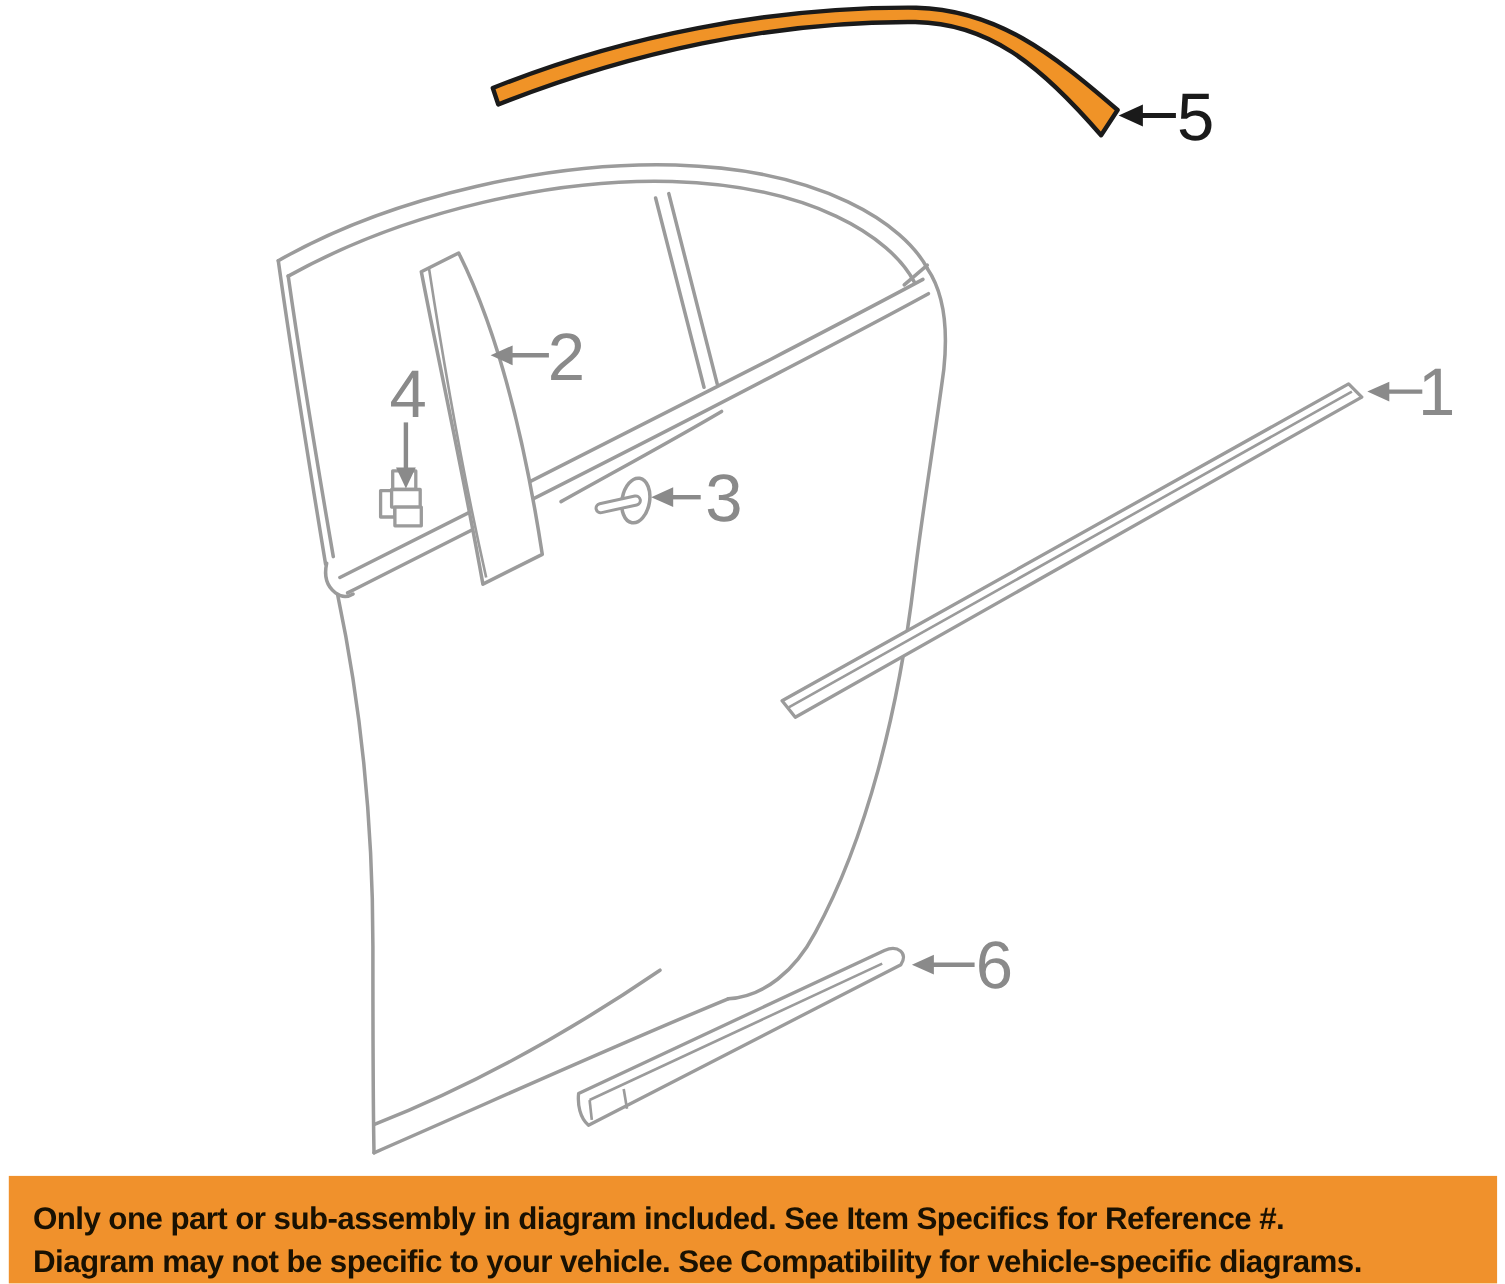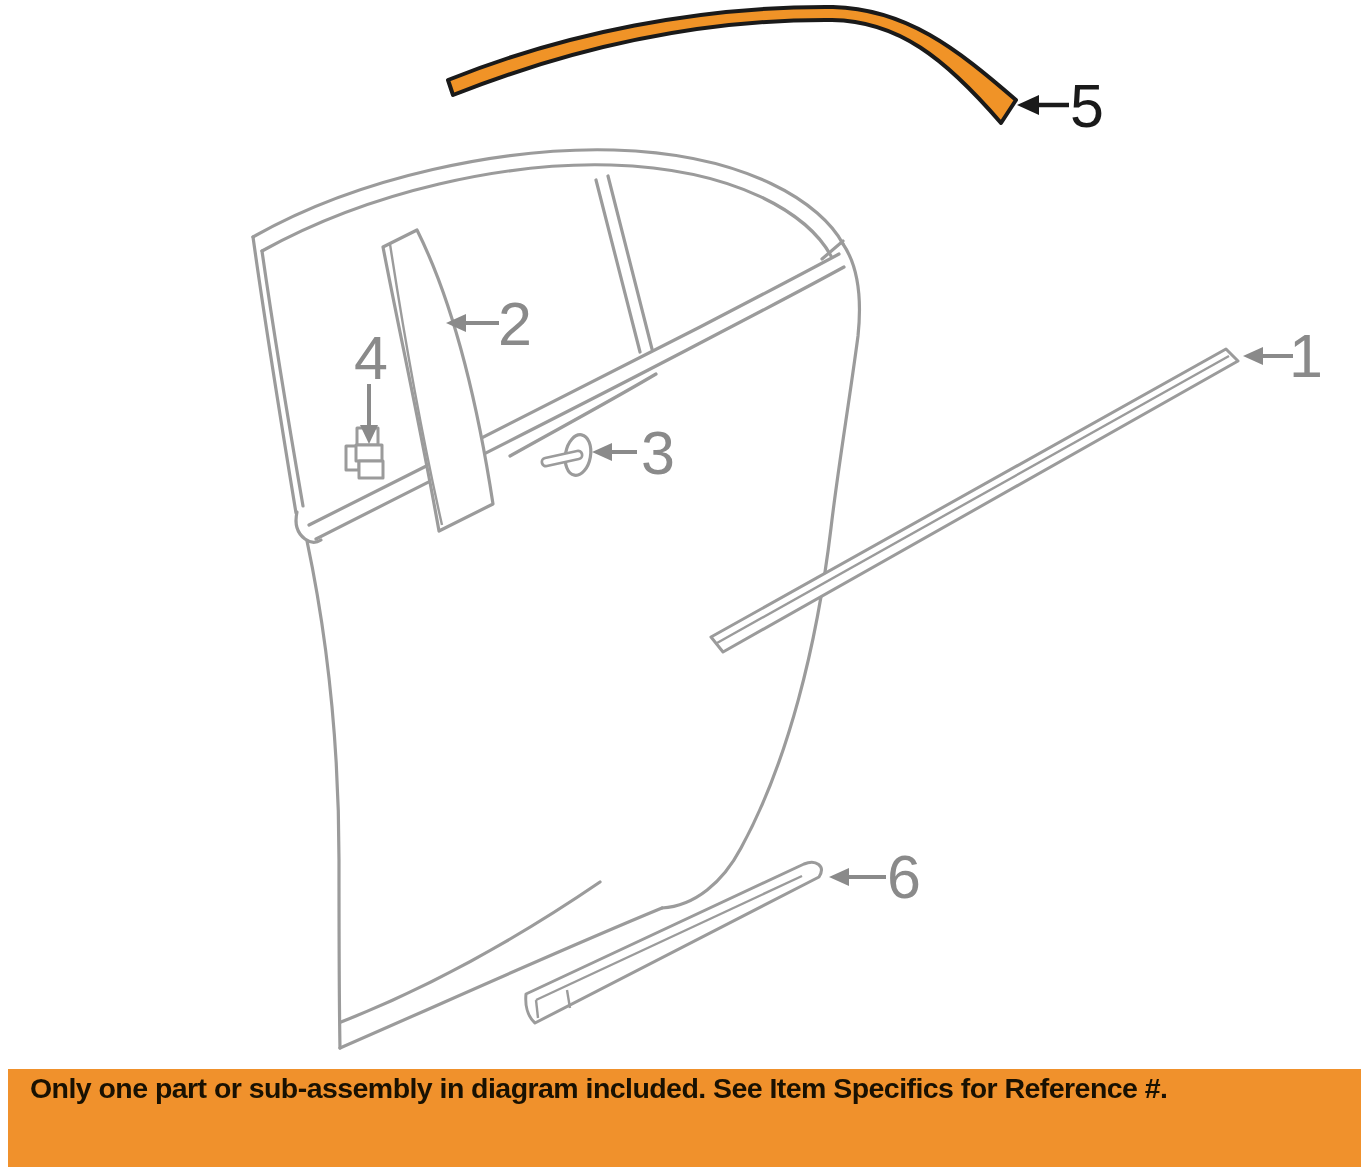--- a/index.html
+++ b/index.html
@@ -16,21 +16,21 @@
     font-size:61px;
     font-weight:400;
   }
   #banner{
     position:absolute;
     left:8px;top:1069px;
     width:1353px;height:98px;
     background:#F0912C;
     display:flex;
     flex-direction:column;
-    justify-content:space-between;
+    justify-content:flex-end;
     align-items:flex-start;
     padding-left:22px;
     box-sizing:border-box;
   }
   #banner p{
     margin:0;
     font-weight:bold;
     font-size:28.5px;
     line-height:39px;
     letter-spacing:-0.55px;
@@ -129,15 +129,16 @@
 
     <g>
       <path d="M847,877 L886,877" stroke="#8A8A8A" stroke-width="4" fill="none"></path>
       <polygon points="829,877 849,868 849,886" fill="#8A8A8A"></polygon>
       <text class="callout-num" x="904" y="898" fill="#8A8A8A" text-anchor="middle">6</text>
     </g>
   </svg>
 
   <div id="banner">
     <p>Only one part or sub-assembly in diagram included. See Item Specifics for Reference #.</p>
+    <p>Diagram may not be specific to your vehicle. See Compatibility for vehicle-specific diagrams.</p>
   </div>
 
 </div>
 
 </body></html>

